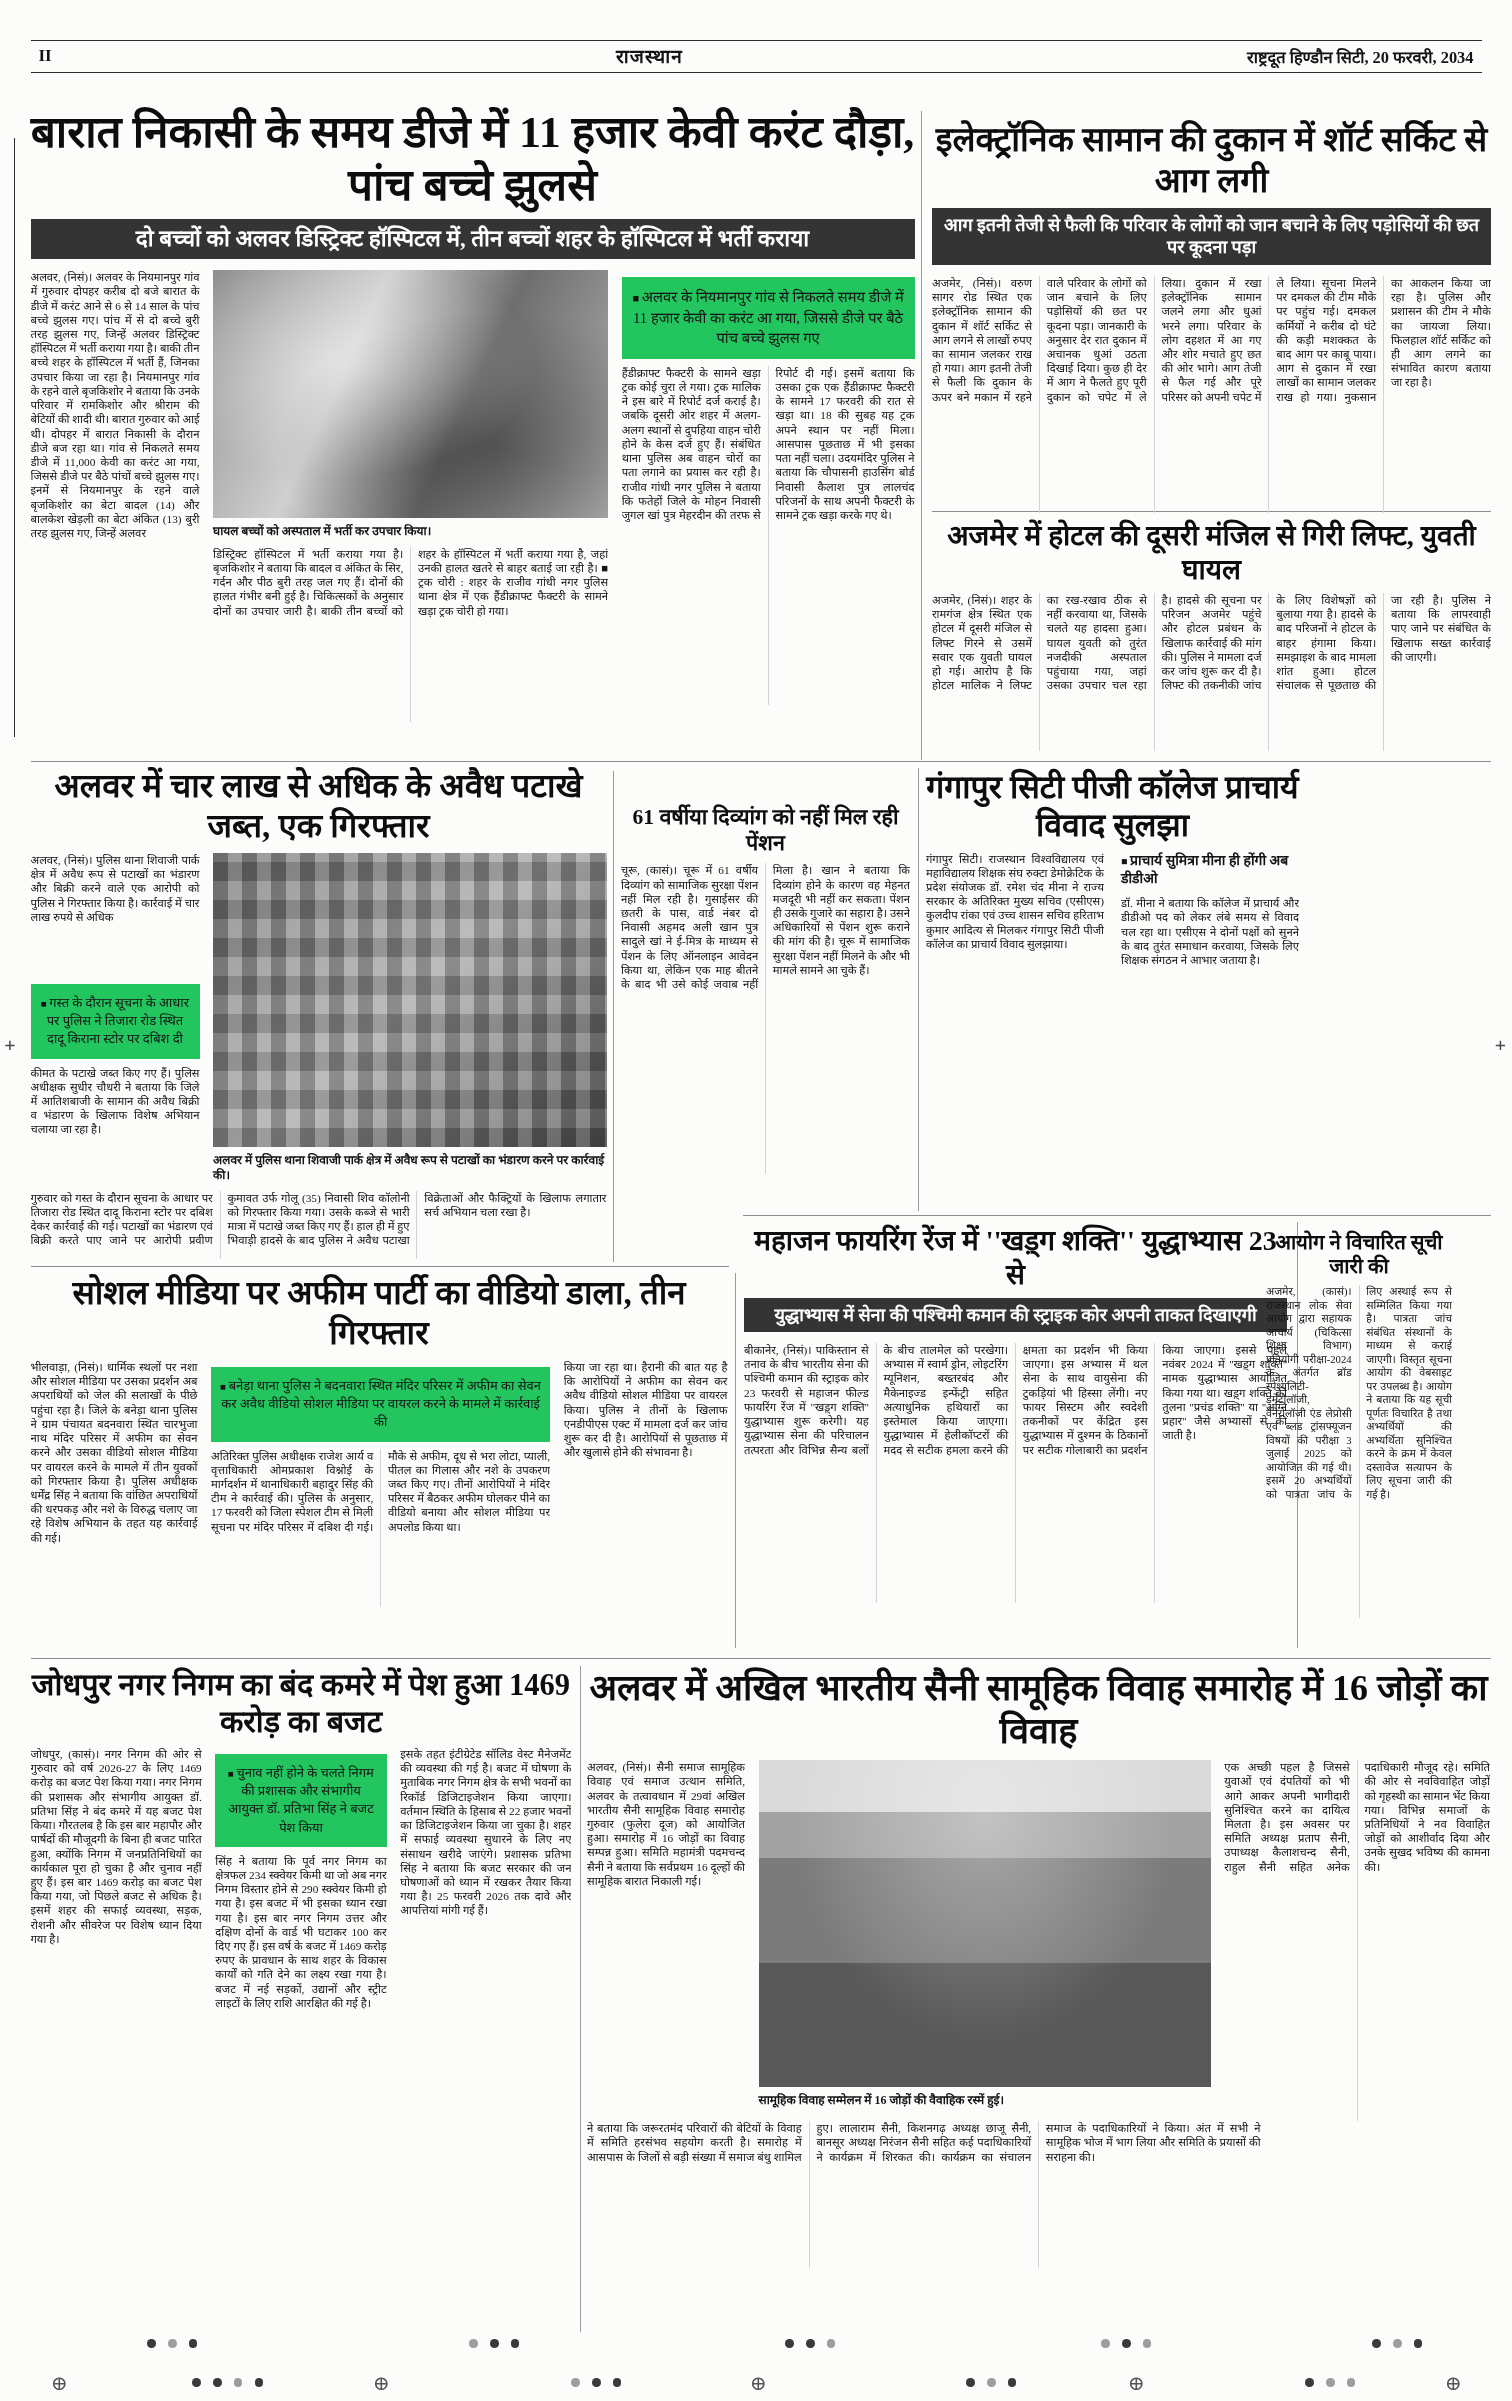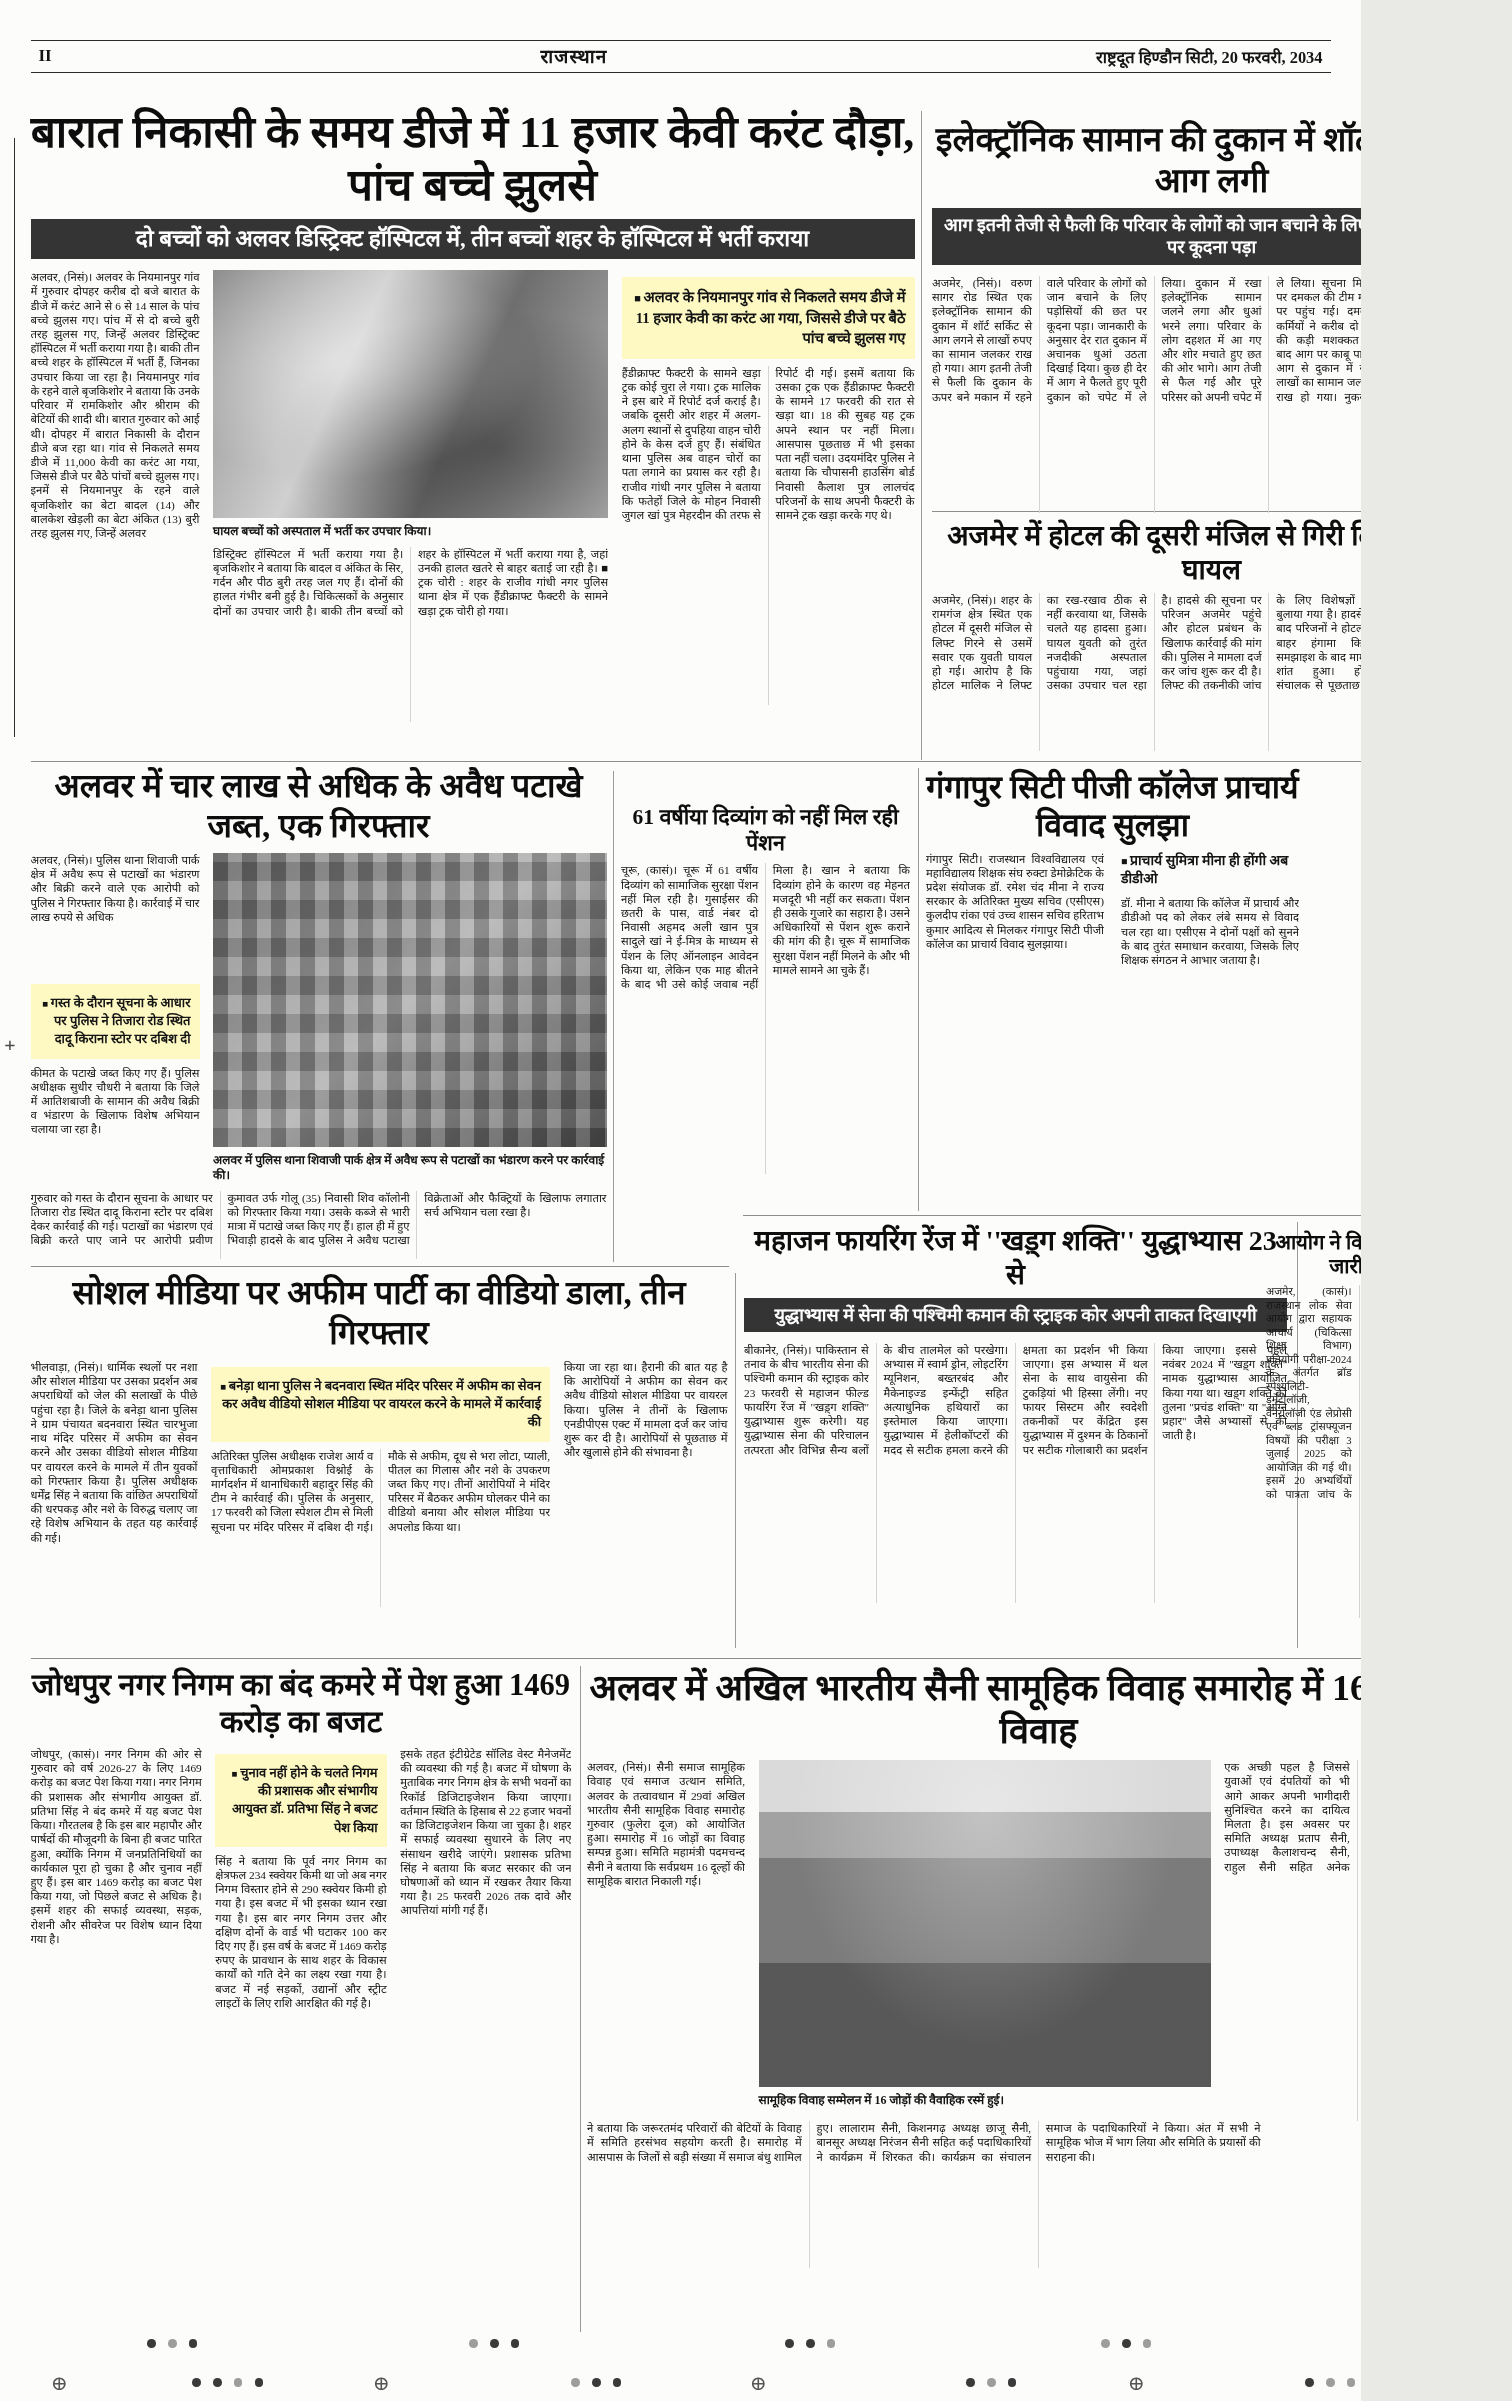--- a/index.html
+++ b/index.html
@@ -1,16 +1,16 @@
 <!DOCTYPE html>
 <html style="font-size:9px"><head>
 <meta charset="utf-8">
 <style>
   html,body{margin:0;padding:0;background:#e9e9e6;}
-  .sheet{position:relative;width:1361px;height:2401px;background:#fcfcfa;color:#141414;
+  .sheet{position:relative;width:1512px;height:2401px;background:#fcfcfa;color:#141414;
          font-family:"Liberation Serif","DejaVu Serif",serif;overflow:hidden;}
   
   .masthead{position:absolute;left:30.5px;right:30.5px;top:40px;height:30.5px;
             border-top:1.7px solid #2a2a2a;border-bottom:1.7px solid #2a2a2a;
             display:flex;align-items:center;justify-content:space-between;padding:0 8px;}
   .pageno{font-size:17px;font-weight:700;}
   .section{font-size:19px;font-weight:700;letter-spacing:1.1px;text-align:right;}
   .edition{font-size:16.4px;font-weight:700;}
   
   .art{position:absolute;}
@@ -22,21 +22,21 @@
           padding:5.6px 10.2px;margin:3.4px 0 11.3px;line-height:1.25;}
   .f40{font-size:22.6px}.f32{font-size:18px}
   .bt{font-size:11.3px;line-height:1.26;text-align:justify;overflow:hidden;}
   .f19{font-size:10.7px}
   .cols2{column-count:2;column-gap:14.7px;column-rule:0.6px solid #d4d4d4;}
   .cols3{column-count:3;column-gap:14.7px;column-rule:0.6px solid #d4d4d4;}
   .cols4{column-count:4;column-gap:14.7px;column-rule:0.6px solid #d4d4d4;}
   .cols5{column-count:5;column-gap:14.7px;column-rule:0.6px solid #d4d4d4;}
   .row{display:flex;}
   .g24{gap:13.6px}.g20{gap:17px}
-  .gbox{background:#fef9c3;font-weight:700;line-height:1.4;padding:10.2px 9px;margin:6.8px 0;text-align:right;}
+  .gbox{background:#22c55e;font-weight:400;line-height:1.4;padding:10.2px 9px;margin:6.8px 0;text-align:center;}
   .gbox::before{content:"■ ";font-size:.75em;}
   .f26{font-size:14.7px}.f23{font-size:13px}
   .boxtitle{font-weight:700;font-size:14px;line-height:1.35;margin:0 0 6.8px;}
   .boxtitle::before{content:"■ ";font-size:.75em;}
   .caption{font-weight:700;font-size:12px;line-height:1.25;margin:5.6px 0 8px;text-align:left;}
   .photo{width:100%;}
   .photo-hospital{height:248px;background:
       radial-gradient(ellipse at 32% 38%,rgba(255,255,255,.45),transparent 52%),
       radial-gradient(ellipse at 72% 72%,rgba(0,0,0,.35),transparent 55%),
       linear-gradient(115deg,#8f8f8f 0%,#d0d0d0 35%,#6e6e6e 62%,#b4b4b4 100%);}

